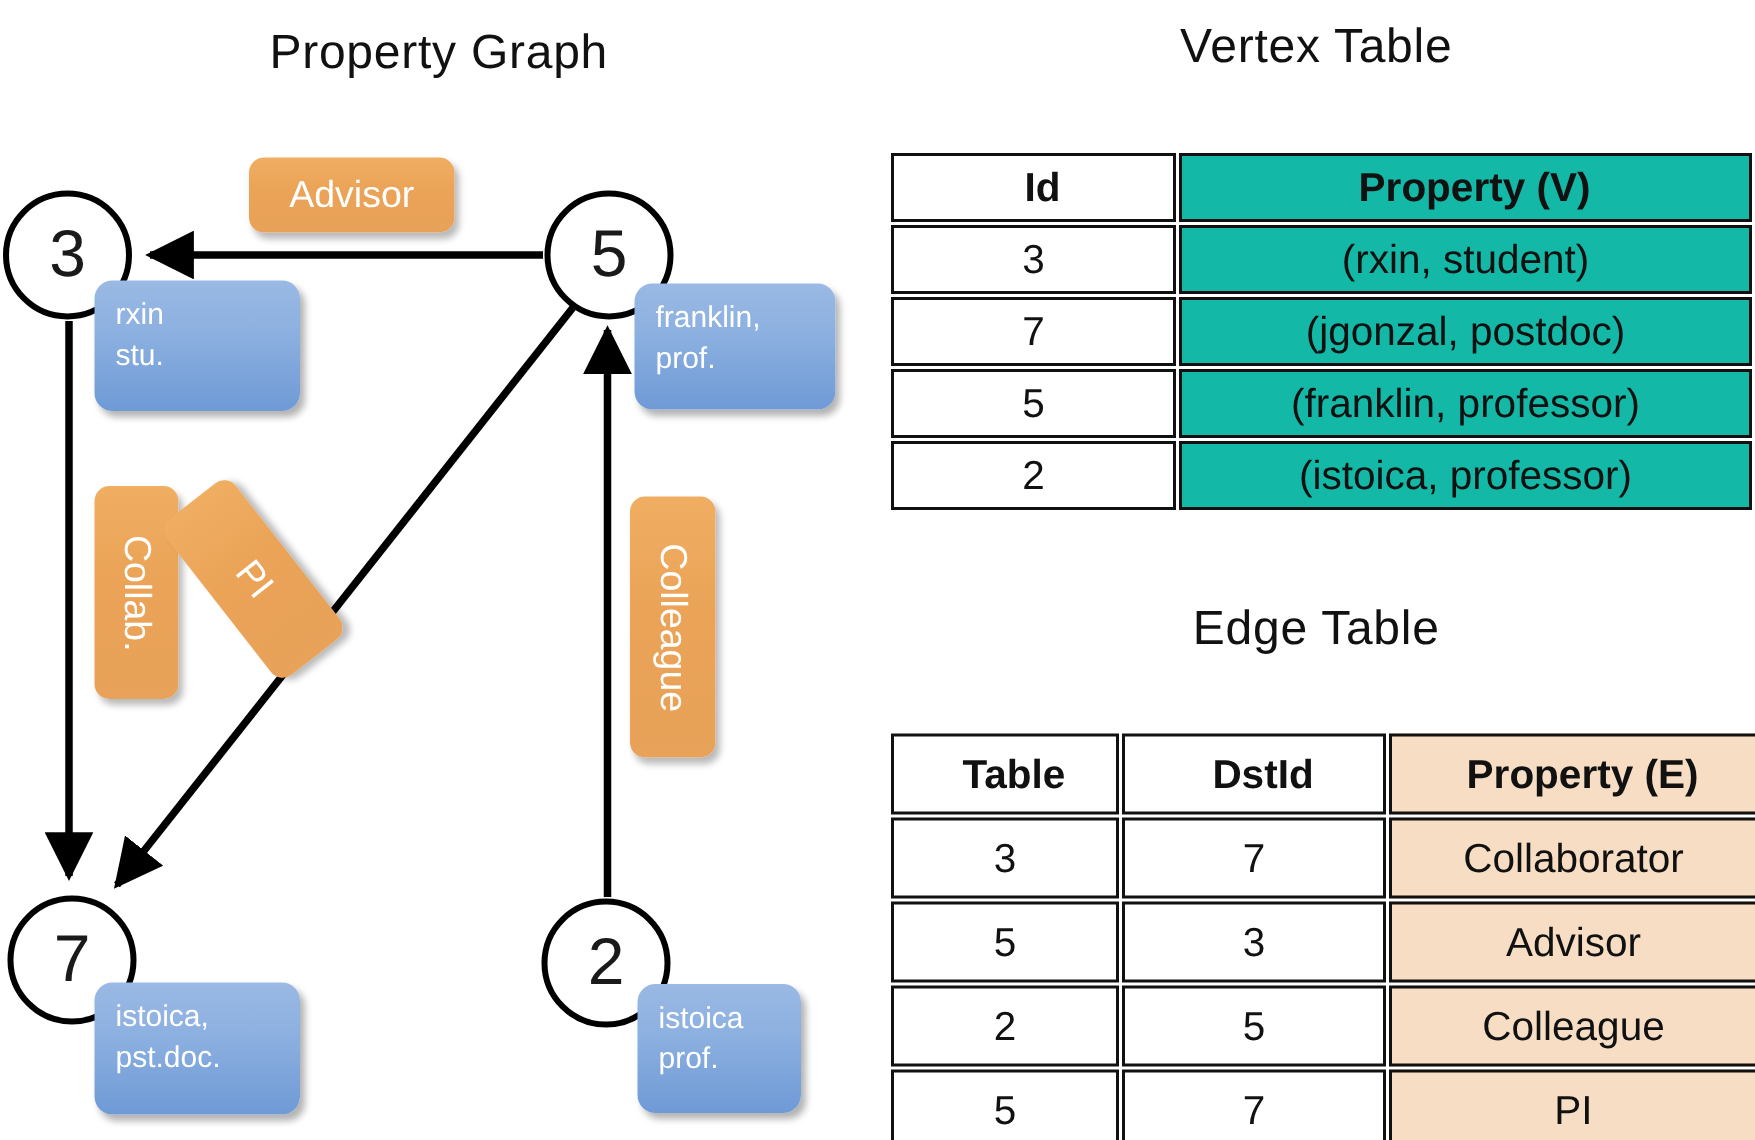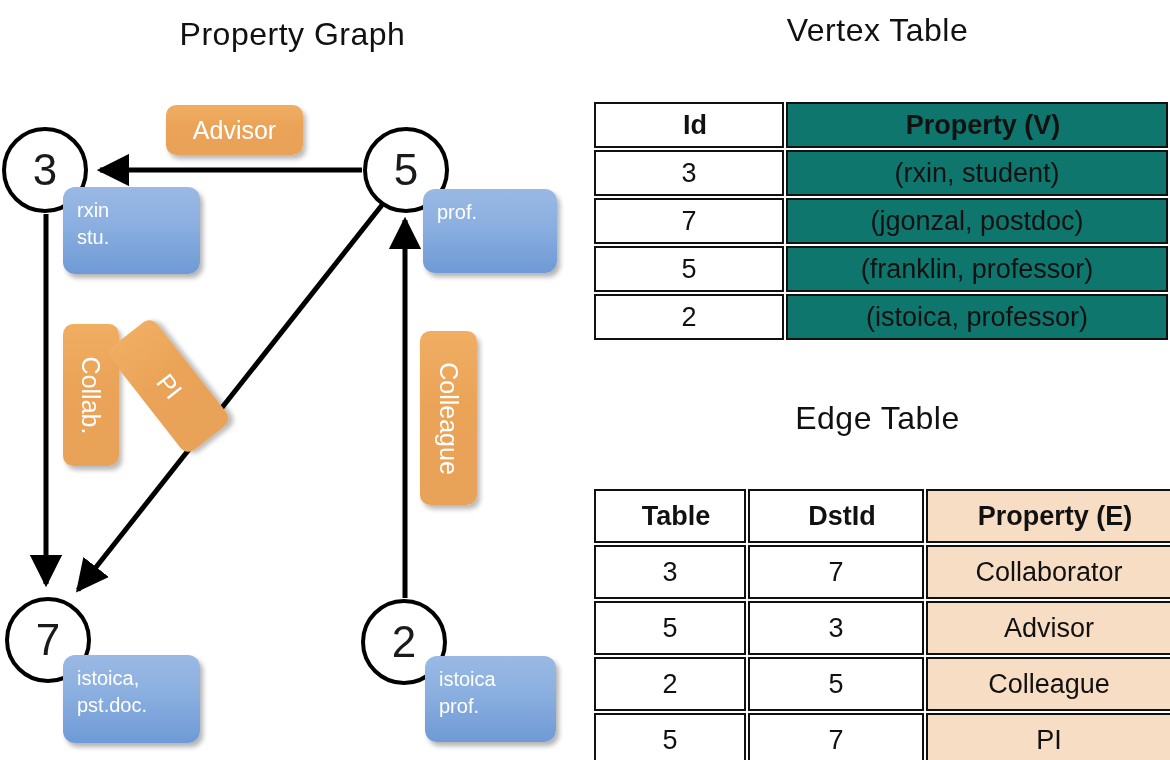--- a/index.html
+++ b/index.html
@@ -72,21 +72,21 @@
     color: #ffffff;
     font-size: 20px;
     line-height: 1.35;
     padding: 10px 0 0 14px;
     box-sizing: border-box;
     z-index: 4;
   }
   #vprop-3 { left: 63px;  top: 187px; width: 137px; height: 87px; }
   #vprop-5 { left: 423px; top: 189px; width: 134px; height: 84px; }
   #vprop-7 { left: 63px;  top: 655px; width: 137px; height: 88px; }
-  #vprop-2 { left: 425px; top: 656px; width: 131px; height: 86px; }
+  #vprop-2 { left: 425px; top: 656px; width: 109px; height: 86px; }
   .vprop .line { display: block; }
 
   
   .eprop {
     position: absolute;
     border-radius: 10px;
     background: linear-gradient(180deg, #f0ae63 0%, #eaa357 45%, #e8a259 100%);
     box-shadow: 3px 4px 5px rgba(0,0,0,0.28);
     color: #ffffff;
     font-size: 25px;
@@ -124,21 +124,21 @@
     color: #111;
     padding: 0;
     height: 46px;
     box-sizing: border-box;
   }
   .data-table th { font-weight: 700; font-size: 27px; padding-left: 12px; }
 
   #vertex-table { left: 592px; top: 100px; width: 574px; }
   #vertex-table col.c-id   { width: 190px; }
   #vertex-table col.c-prop { width: 382px; }
-  #vertex-table .cell-prop { background: #0f766e; margin-top: 24px; }
+  #vertex-table .cell-prop { background: #14b8a6; margin-top: 24px; }
 
   #edge-table { left: 592px; top: 487px; width: 574px; }
   #edge-table col.c-src  { width: 152px; }
   #edge-table col.c-dst  { width: 176px; }
   #edge-table col.c-prop { width: 246px; }
   #edge-table .cell-prop { background: #f6ddc3; }
   #edge-table td, #edge-table th { height: 54px; }
 </style>
 </head>
 <body>
@@ -176,20 +176,21 @@
   <div class="node" id="node-3">3</div>
   <div class="node" id="node-5">5</div>
   <div class="node" id="node-7">7</div>
   <div class="node" id="node-2">2</div>
 
   <div class="vprop" id="vprop-3">
     <span class="line">rxin</span>
     <span class="line">stu.</span>
   </div>
   <div class="vprop" id="vprop-5">
+    <span class="line">franklin,</span>
     <span class="line">prof.</span>
   </div>
   <div class="vprop" id="vprop-7">
     <span class="line">istoica,</span>
     <span class="line">pst.doc.</span>
   </div>
   <div class="vprop" id="vprop-2">
     <span class="line">istoica</span>
     <span class="line">prof.</span>
   </div>

